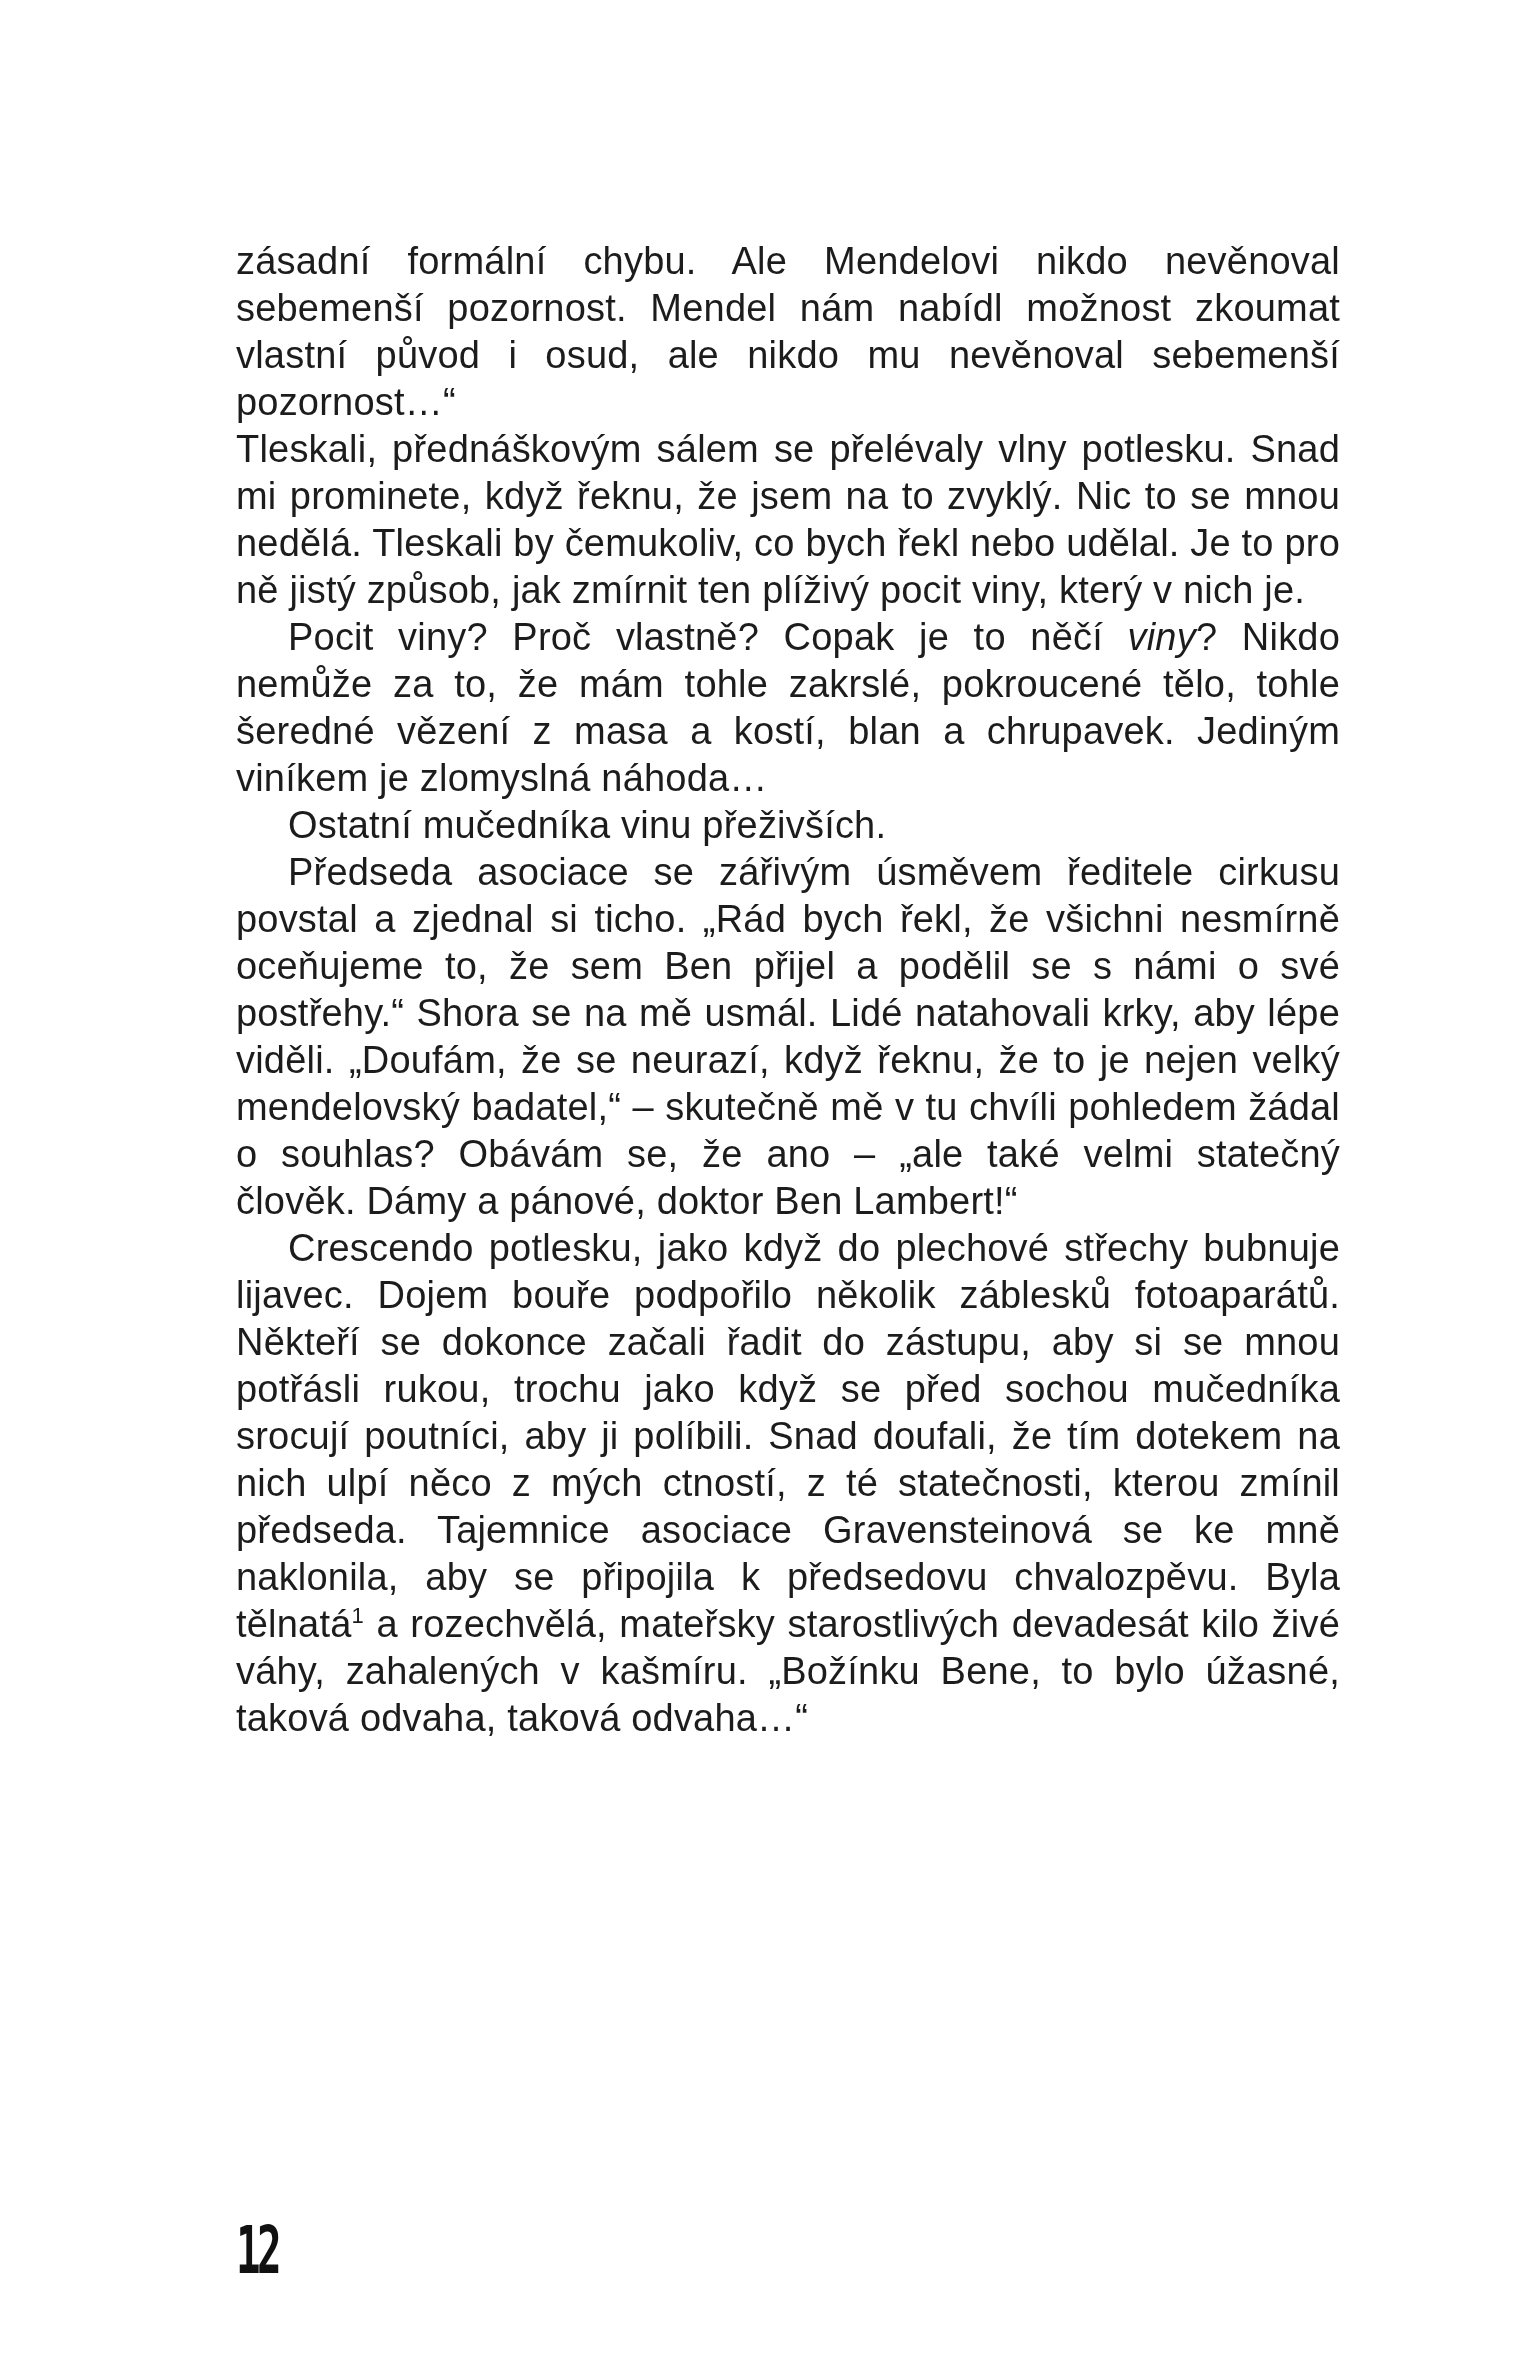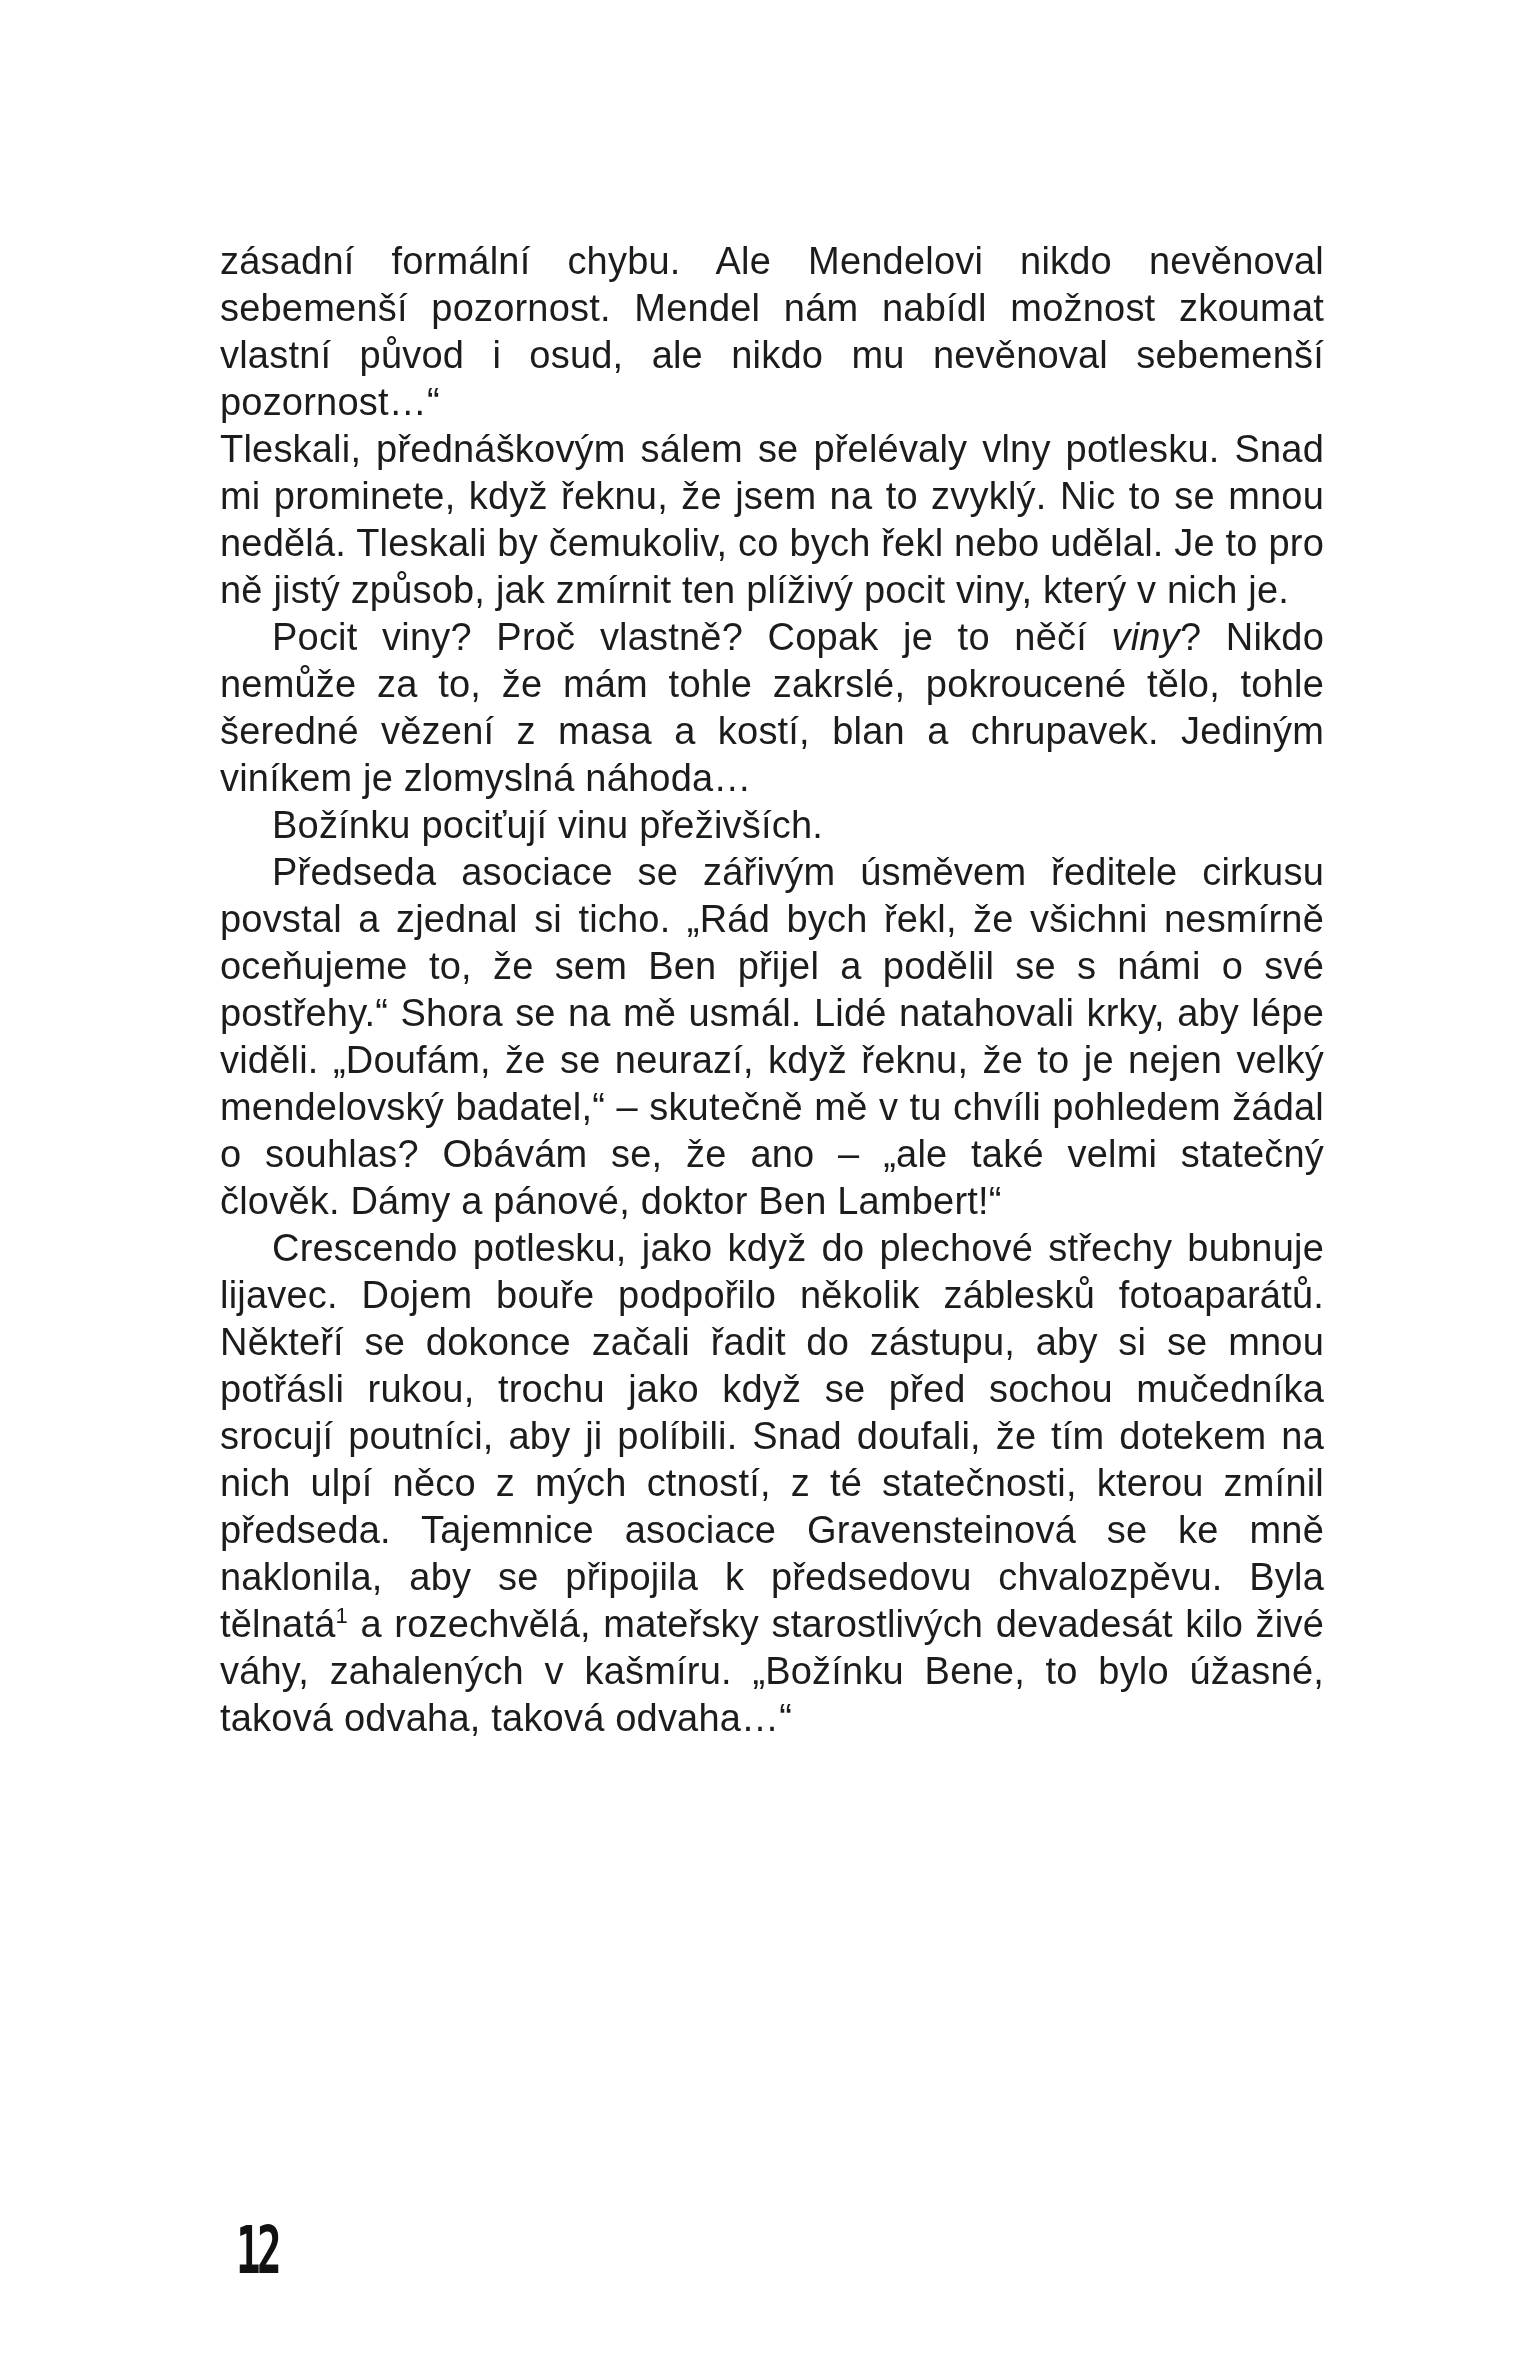--- a/index.html
+++ b/index.html
@@ -16,21 +16,21 @@
     color: #1c1c1c;
   }
   .page {
     position: absolute;
     inset: 0;
     background: #ffffff;
   }
   .text-block {
     position: absolute;
     top: 238px;
-    left: 220px;
+    left: 236px;
     width: 1104px;
   }
   .para {
     margin: 0;
     font-size: 38px;
     line-height: 47px;
     text-align: justify;
     letter-spacing: 0.2px;
   }
   .para.indent {
@@ -78,21 +78,21 @@
 </head>
 <body>
 
 <div class="page">
 
   <div class="text-block">
     <div id="paragraphs">
         <p class="para"><span>zásadní formální chybu. Ale Mendelovi nikdo nevěnoval sebemenší pozornost. Mendel nám nabídl možnost zkoumat vlastní původ i osud, ale nikdo mu nevěnoval sebemenší pozornost…“</span></p>
         <p class="para section-break"><span>Tleskali, přednáškovým sálem se přelévaly vlny potlesku. Snad mi prominete, když řeknu, že jsem na to zvyklý. Nic to se mnou nedělá. Tleskali by čemukoliv, co bych řekl nebo udělal. Je to pro ně jistý způsob, jak zmírnit ten plíživý pocit viny, který v nich je.</span></p>
         <p class="para indent"><span>Pocit viny? Proč vlastně? Copak je to něčí </span><em>viny</em><span>? Nikdo nemůže za to, že mám tohle zakrslé, pokroucené tělo, tohle šeredné vězení z masa a kostí, blan a chrupavek. Jediným viníkem je zlomyslná náhoda…</span></p>
-        <p class="para indent"><span>Božínku pociťují vinu přeživších.</span></p>
+        <p class="para indent"><span>Ostatní mučedníka vinu přeživších.</span></p>
         <p class="para indent"><span>Předseda asociace se zářivým úsměvem ředitele cirkusu povstal a zjednal si ticho. „Rád bych řekl, že všichni nesmírně oceňujeme to, že sem Ben přijel a podělil se s námi o své postřehy.“ Shora se na mě usmál. Lidé natahovali krky, aby lépe viděli. „Doufám, že se neurazí, když řeknu, že to je nejen velký mendelovský badatel,“ – skutečně mě v tu chvíli pohledem žádal o souhlas? Obávám se, že ano – „ale také velmi statečný člověk. Dámy a pánové, doktor Ben Lambert!“</span></p>
         <p class="para indent"><span>Crescendo potlesku, jako když do plechové střechy bubnuje lijavec. Dojem bouře podpořilo několik záblesků fotoaparátů. Někteří se dokonce začali řadit do zástupu, aby si se mnou potřásli rukou, trochu jako když se před sochou mučedníka srocují poutníci, aby ji políbili. Snad doufali, že tím dotekem na nich ulpí něco z mých ctností, z té statečnosti, kterou zmínil předseda. Tajemnice asociace Gravensteinová se ke mně naklonila, aby se připojila k předsedovu chvalozpěvu. Byla tělnatá</span><sup>1</sup><span> a rozechvělá, mateřsky starostlivých devadesát kilo živé váhy, zahalených v kašmíru. „Božínku Bene, to bylo úžasné, taková odvaha, taková odvaha…“</span></p>
       </div>
 
   </div>
 
   <div class="page-number">12</div>
 
 </div>
 

